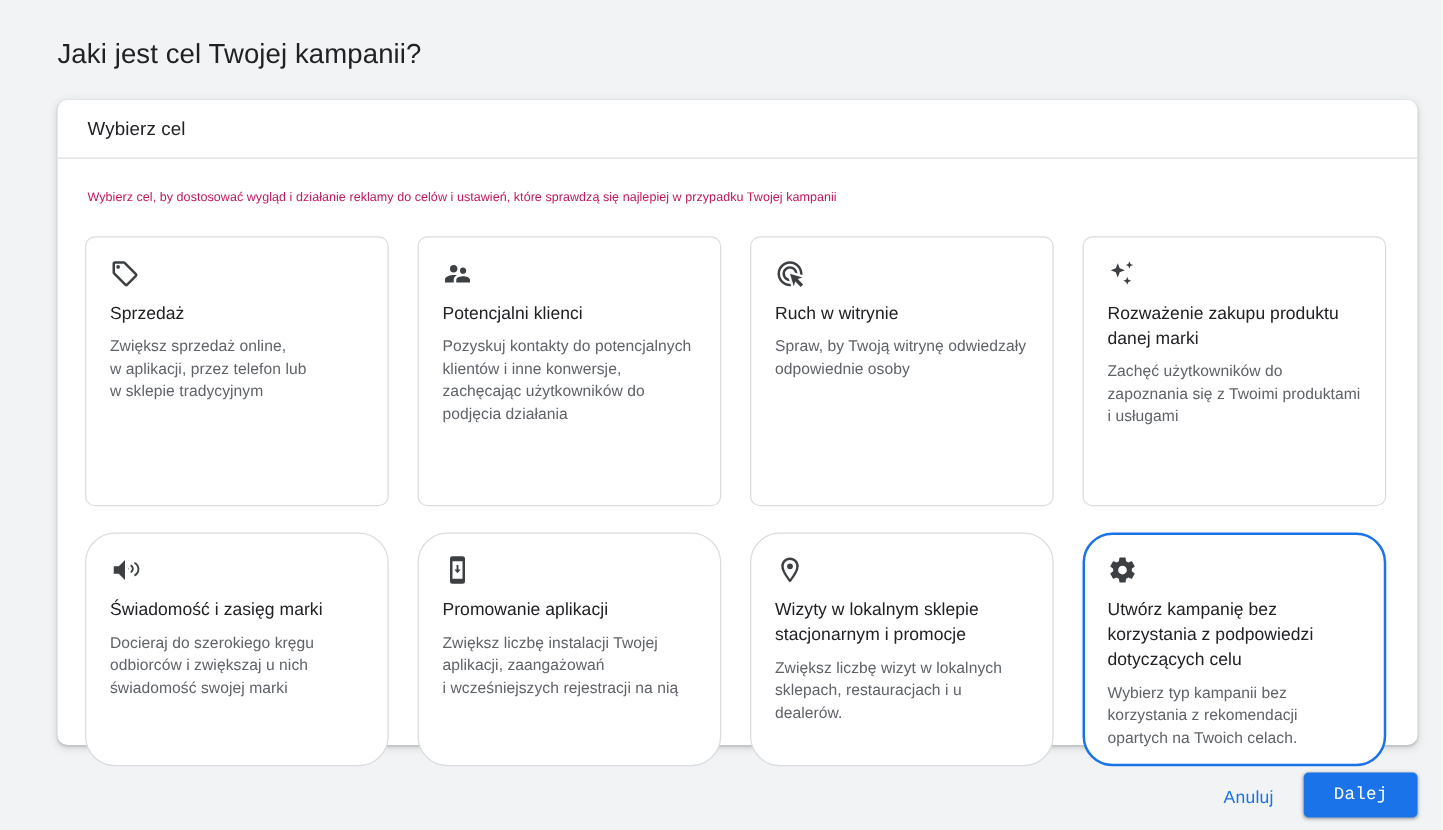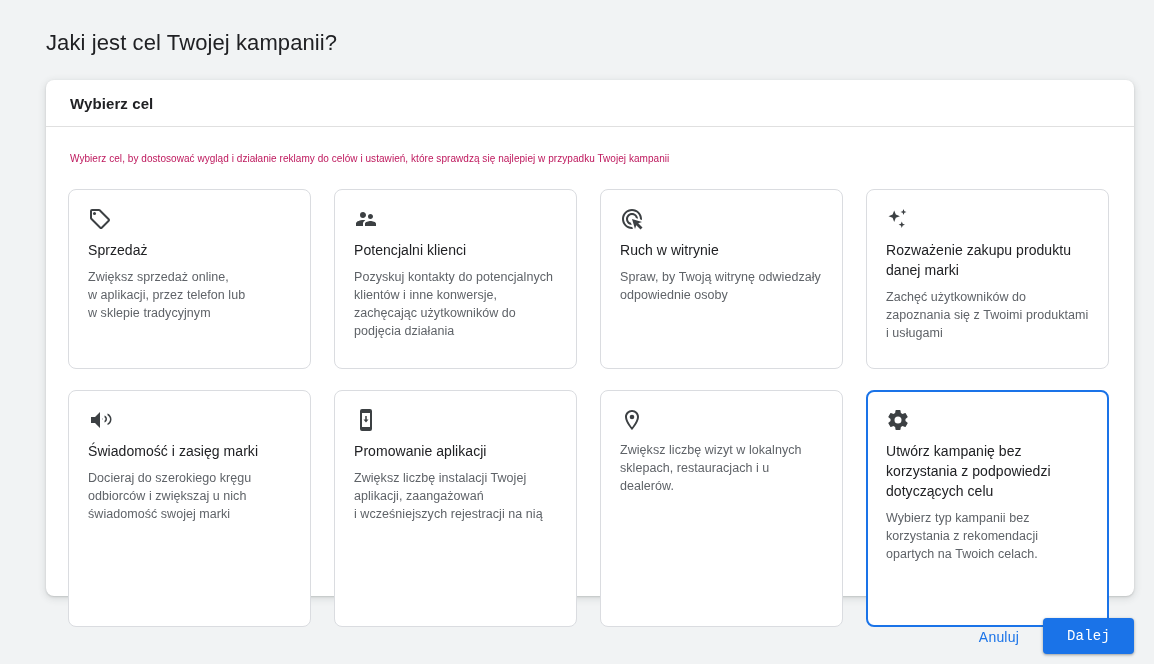--- a/index.html
+++ b/index.html
@@ -50,21 +50,21 @@
   .panel-header {
     height: 47px;
     display: flex;
     align-items: center;
     padding: 0 24px;
     border-bottom: 1px solid #e0e0e0;
   }
 
   .panel-header-title {
     font-size: 15px;
-    font-weight: 700;
+    font-weight: 400;
     color: #202124;
     letter-spacing: .1px;
   }
 
   .panel-body {
     padding: 22px 22px 0 22px;
   }
 
   .panel-desc {
     font-size: 10px;
@@ -81,27 +81,27 @@
     grid-template-columns: repeat(4, 243px);
     column-gap: 23px;
     row-gap: 21px;
   }
 
   .goal-card {
     position: relative;
     background: #ffffff;
     border: 1px solid #dadce0;
     border-radius: 8px;
-    height: 180px;
+    height: 216px;
     padding: 17px 19px 14px 19px;
     cursor: pointer;
     overflow: hidden;
   }
 
-  .goal-card.tall { height: 237px; }
+  .goal-card.tall { height: 187px; border-radius: 24px; }
 
   .goal-card.selected {
     border: 2px solid #1a73e8;
     padding: 16px 18px 13px 18px;
   }
 
   .goal-icon {
     width: 24px;
     height: 24px;
     color: #3c4043;
@@ -254,20 +254,21 @@
 i wcześniejszych rejestracji na nią</div>
         </div>
 
         <div class="goal-card tall">
           <span class="goal-icon">
             <svg viewBox="0 0 24 24">
                 <path d="M12 2C8.13 2 5 5.13 5 9c0 5.25 7 13 7 13s7-7.75 7-13c0-3.87-3.13-7-7-7zm0 2c2.76 0 5 2.24 5 5 0 3.29-3.42 8.2-5 10.33C10.42 17.2 7 12.29 7 9c0-2.76 2.24-5 5-5z"></path>
                 <circle cx="12" cy="9" r="2.3"></circle>
               </svg>
           </span>
+          <div class="goal-title">Wizyty w lokalnym sklepie stacjonarnym i promocje</div>
           <div class="goal-desc">Zwiększ liczbę wizyt w lokalnych sklepach, restauracjach i u dealerów.</div>
         </div>
 
         <div class="goal-card tall selected">
           <span class="goal-icon">
             <svg viewBox="0 0 24 24">
                 <path d="M19.43 12.98c.04-.32.07-.64.07-.98s-.03-.66-.07-.98l2.11-1.65a.5.5 0 0 0 .12-.64l-2-3.46a.5.5 0 0 0-.61-.22l-2.49 1a7.3 7.3 0 0 0-1.69-.98l-.38-2.65A.49.49 0 0 0 14 2h-4a.49.49 0 0 0-.49.42l-.38 2.65c-.61.25-1.17.59-1.69.98l-2.49-1a.5.5 0 0 0-.61.22l-2 3.46a.5.5 0 0 0 .12.64l2.11 1.65c-.04.32-.07.65-.07.98s.03.66.07.98l-2.11 1.65a.5.5 0 0 0-.12.64l2 3.46c.12.22.39.3.61.22l2.49-1c.52.39 1.08.73 1.69.98l.38 2.65c.04.24.25.42.49.42h4c.24 0 .45-.18.49-.42l.38-2.65c.61-.25 1.17-.59 1.69-.98l2.49 1c.22.08.49 0 .61-.22l2-3.46a.5.5 0 0 0-.12-.64l-2.11-1.65zM12 15.5A3.5 3.5 0 1 1 15.5 12 3.5 3.5 0 0 1 12 15.5z"></path>
               </svg>
           </span>
           <div class="goal-title">Utwórz kampanię bez korzystania z podpowiedzi dotyczących celu</div>

